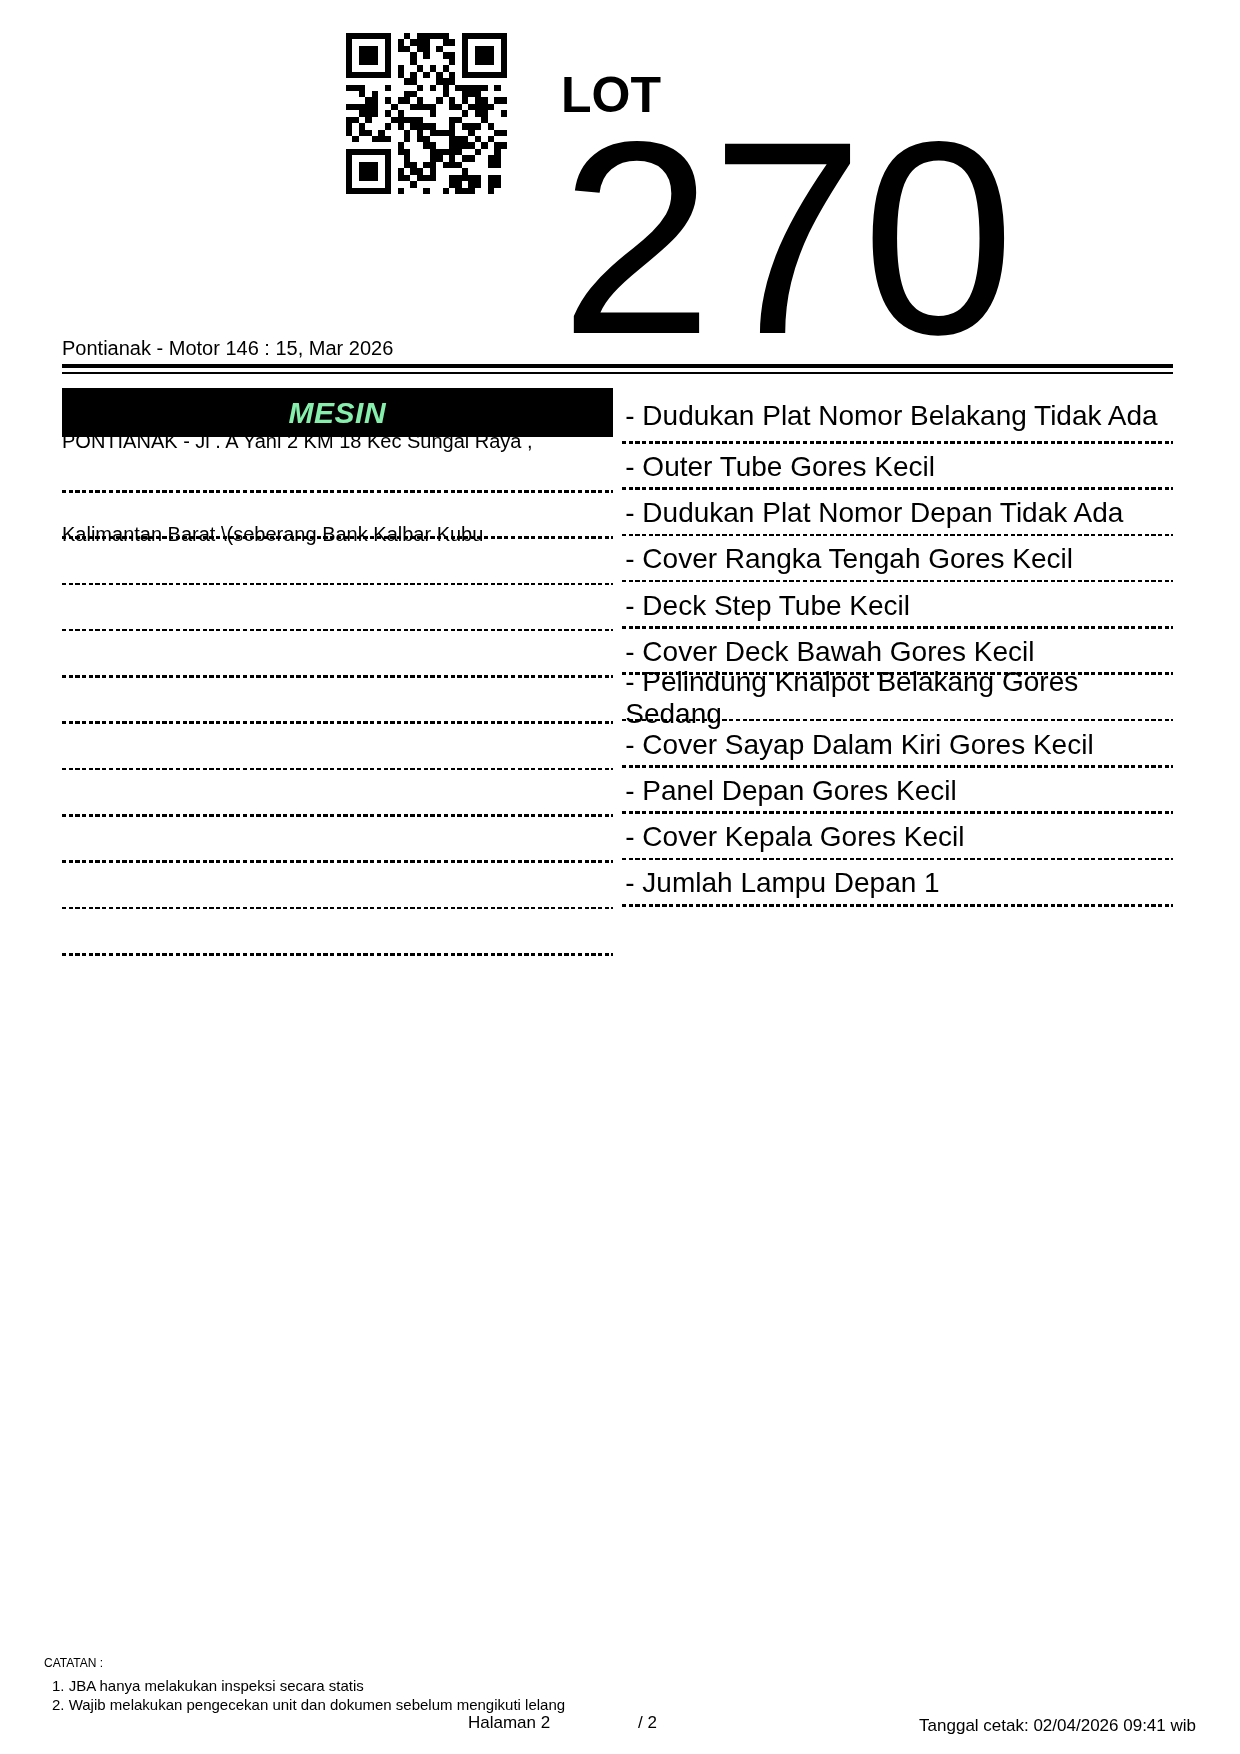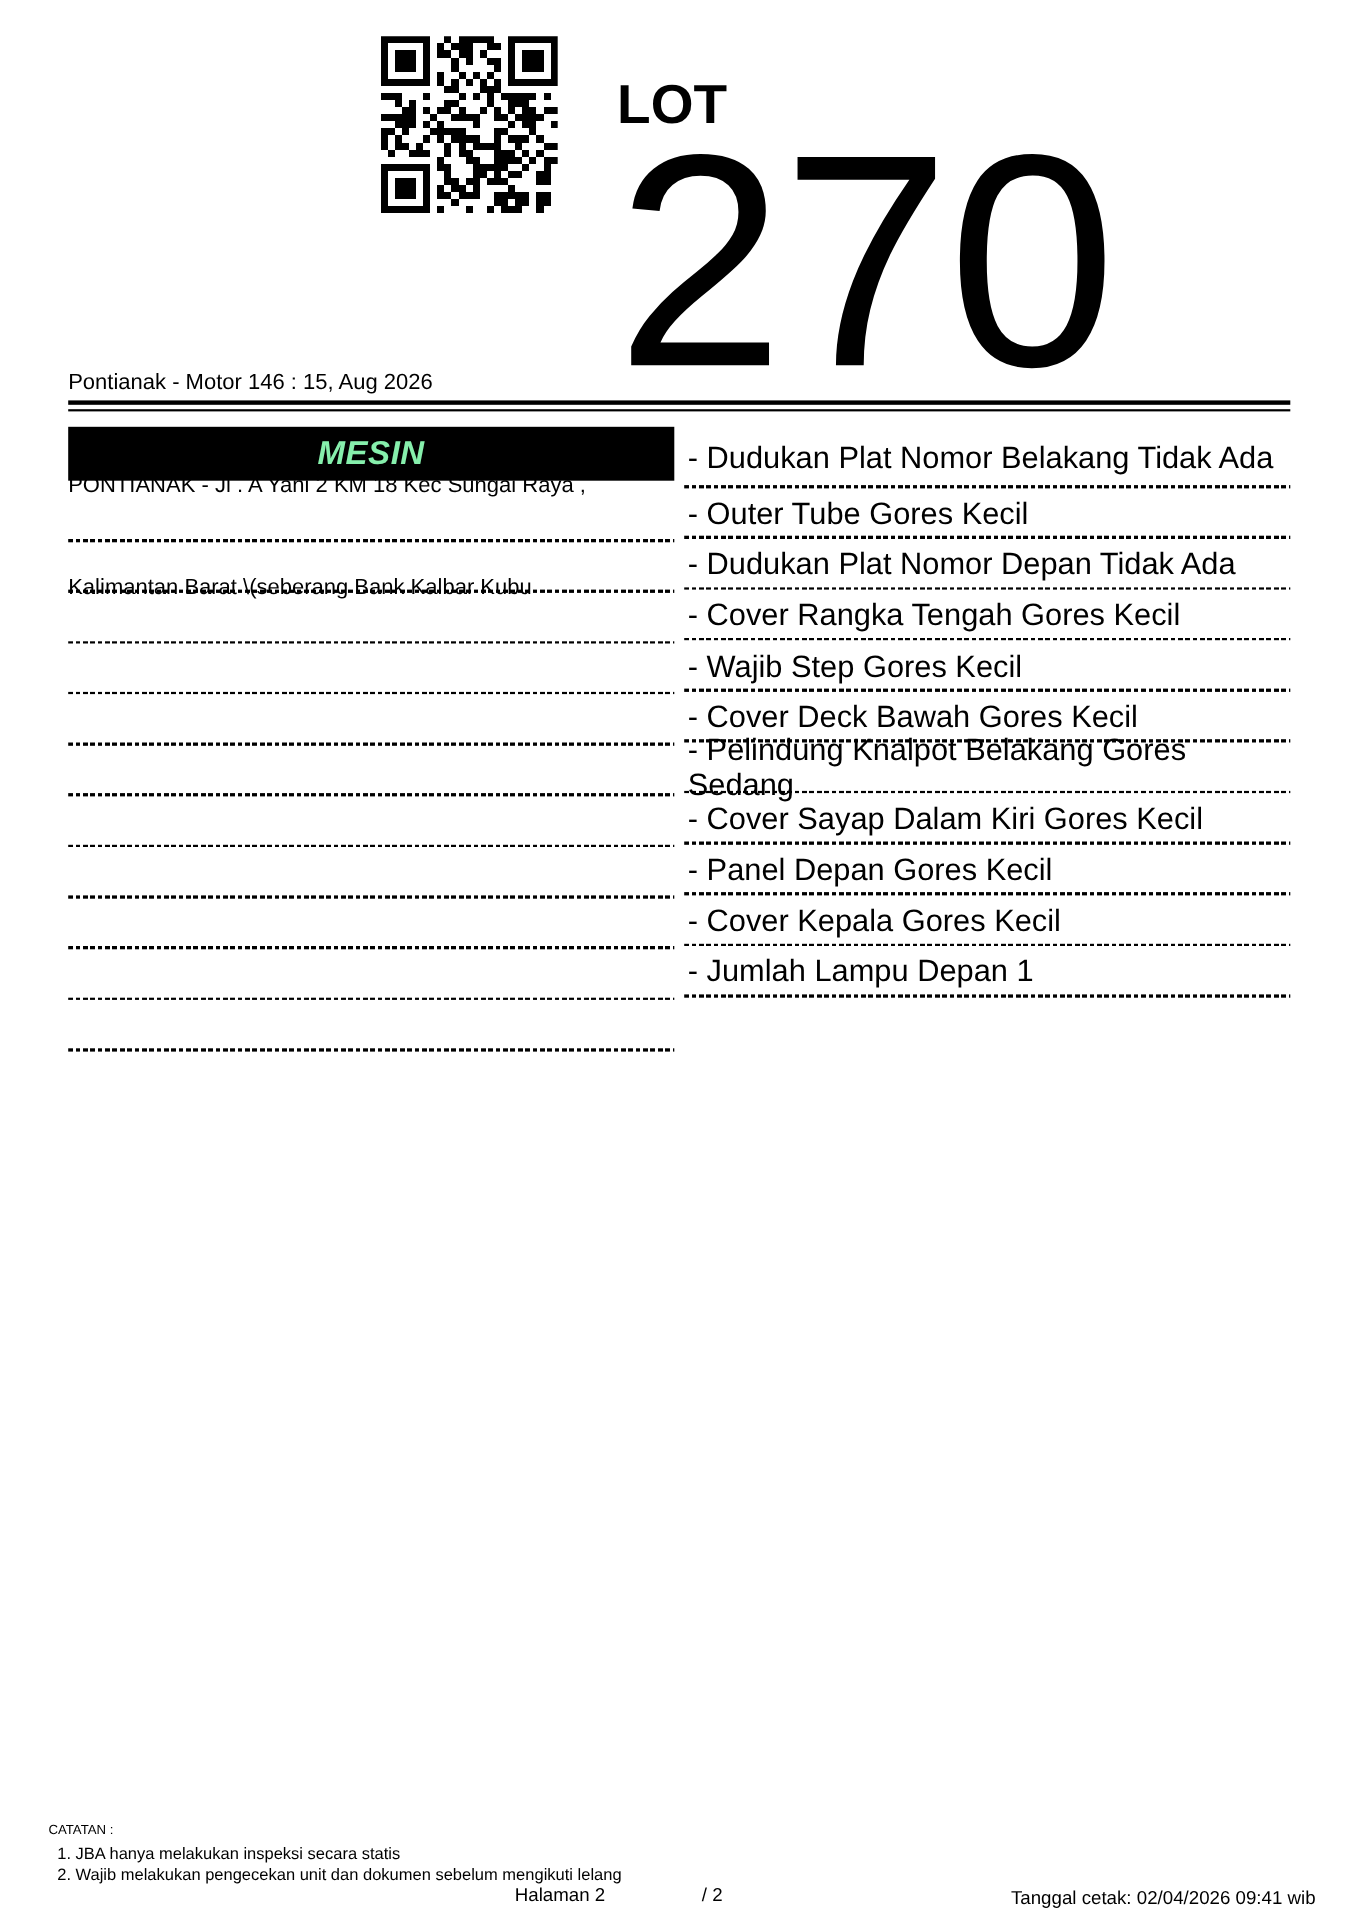--- a/index.html
+++ b/index.html
@@ -375,21 +375,21 @@
         <rect x="18" y="24" width="1" height="1" fill="#000"></rect>
         <rect x="19" y="24" width="1" height="1" fill="#000"></rect>
         <rect x="22" y="24" width="1" height="1" fill="#000"></rect>
       </svg>
   </div>
 
   <div class="abs lot-label">LOT</div>
   <div class="abs lot-number">270</div>
 
   <div class="abs address">
-    <div>Pontianak - Motor 146 : 15, Aug 2026</div>
+    <div>Pontianak - Motor 146 : 15, Mar 2026</div>
     <div>PONTIANAK - Jl . A Yani 2 KM 18 Kec Sungai Raya ,</div>
     <div>Kalimantan Barat \(seberang Bank Kalbar Kubu</div>
   </div>
 
   <div class="abs rule"></div>
 
   <div class="abs columns">
     <div class="col">
       <div class="col-header">MESIN</div>
       <ul class="rows">
@@ -436,21 +436,21 @@
           <li>
             <span>- Outer Tube Gores Kecil</span>
           </li>
           <li>
             <span>- Dudukan Plat Nomor Depan Tidak Ada</span>
           </li>
           <li>
             <span>- Cover Rangka Tengah Gores Kecil</span>
           </li>
           <li>
-            <span>- Wajib Step Gores Kecil</span>
+            <span>- Deck Step Tube Kecil</span>
           </li>
           <li>
             <span>- Cover Deck Bawah Gores Kecil</span>
           </li>
           <li>
             <span>- Pelindung Knalpot Belakang Gores Sedang</span>
           </li>
           <li>
             <span>- Cover Sayap Dalam Kiri Gores Kecil</span>
           </li>

